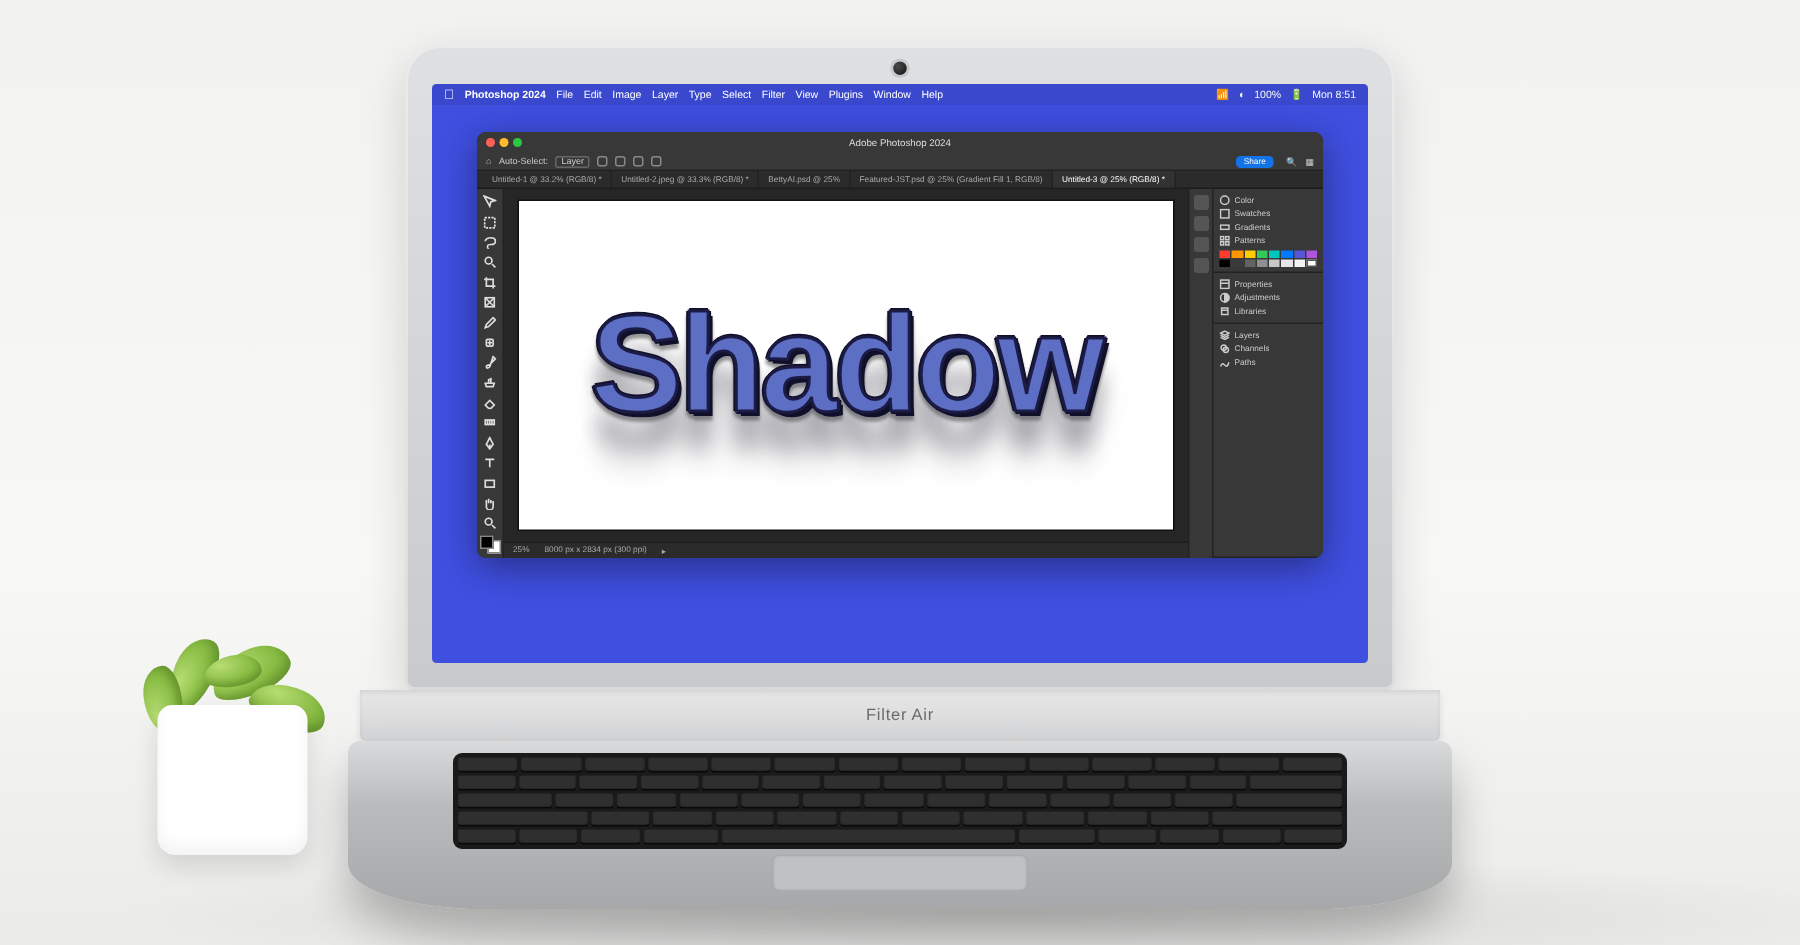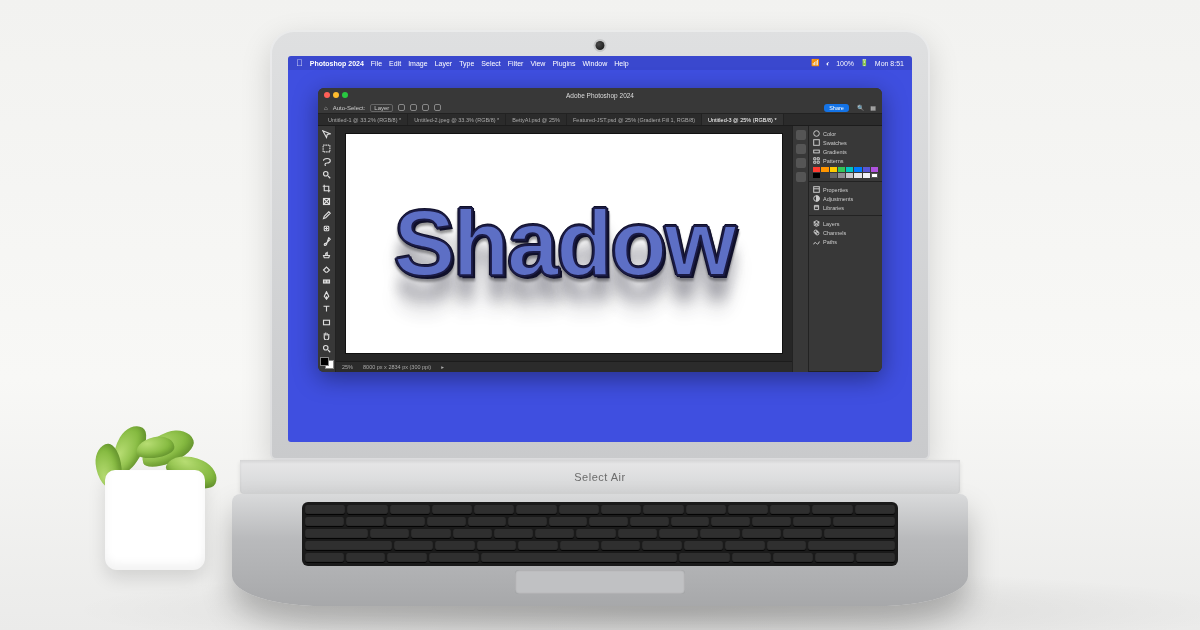--- a/index.html
+++ b/index.html
@@ -447,21 +447,21 @@
                     <span>Paths</span>
                   </div>
               </div>
             </div>
           </div>
         </div>
       </div>
 
     </div>
   </div>
-  <div class="hinge-label">Select Air</div>
+  <div class="hinge-label">Filter Air</div>
   <div class="base">
     <div class="keyboard">
       <div class="krow">
           <div class="key"></div>
           <div class="key"></div>
           <div class="key"></div>
           <div class="key"></div>
           <div class="key"></div>
           <div class="key"></div>
           <div class="key"></div>

